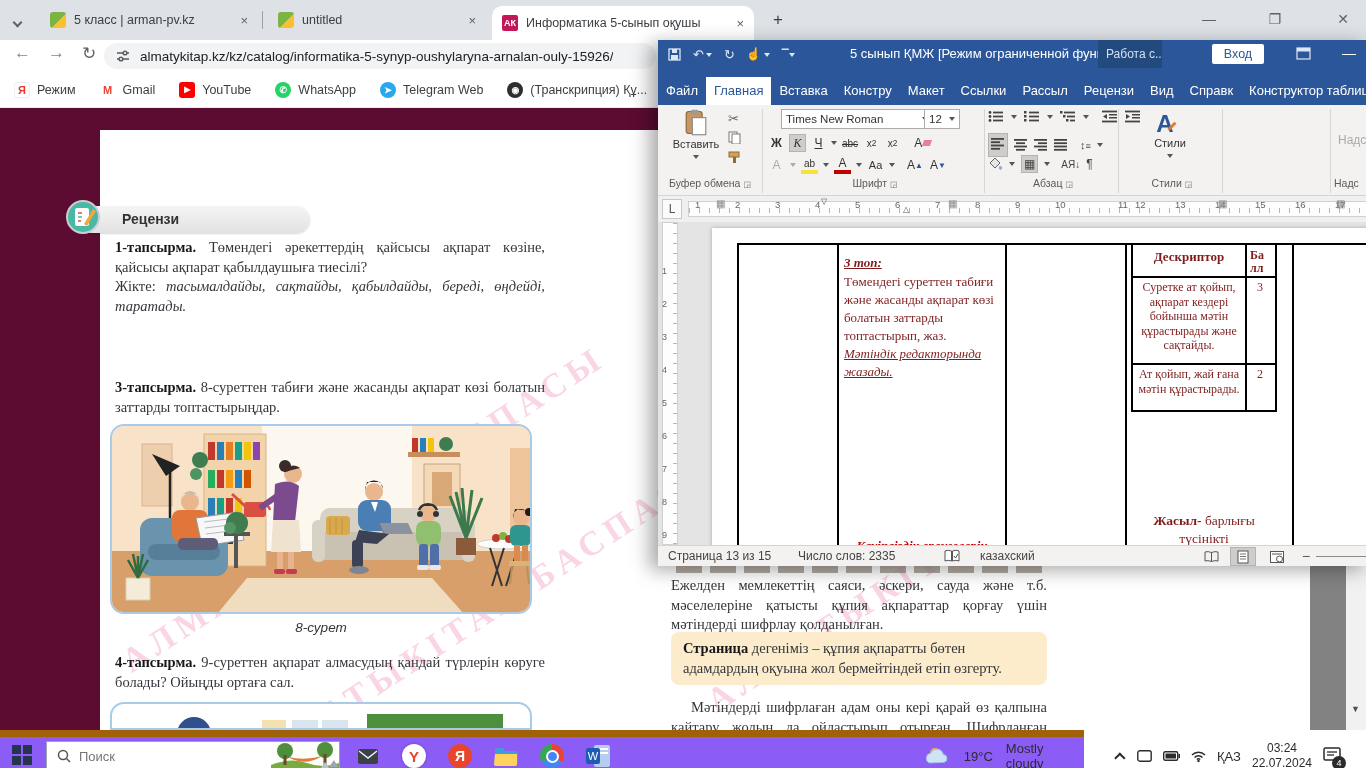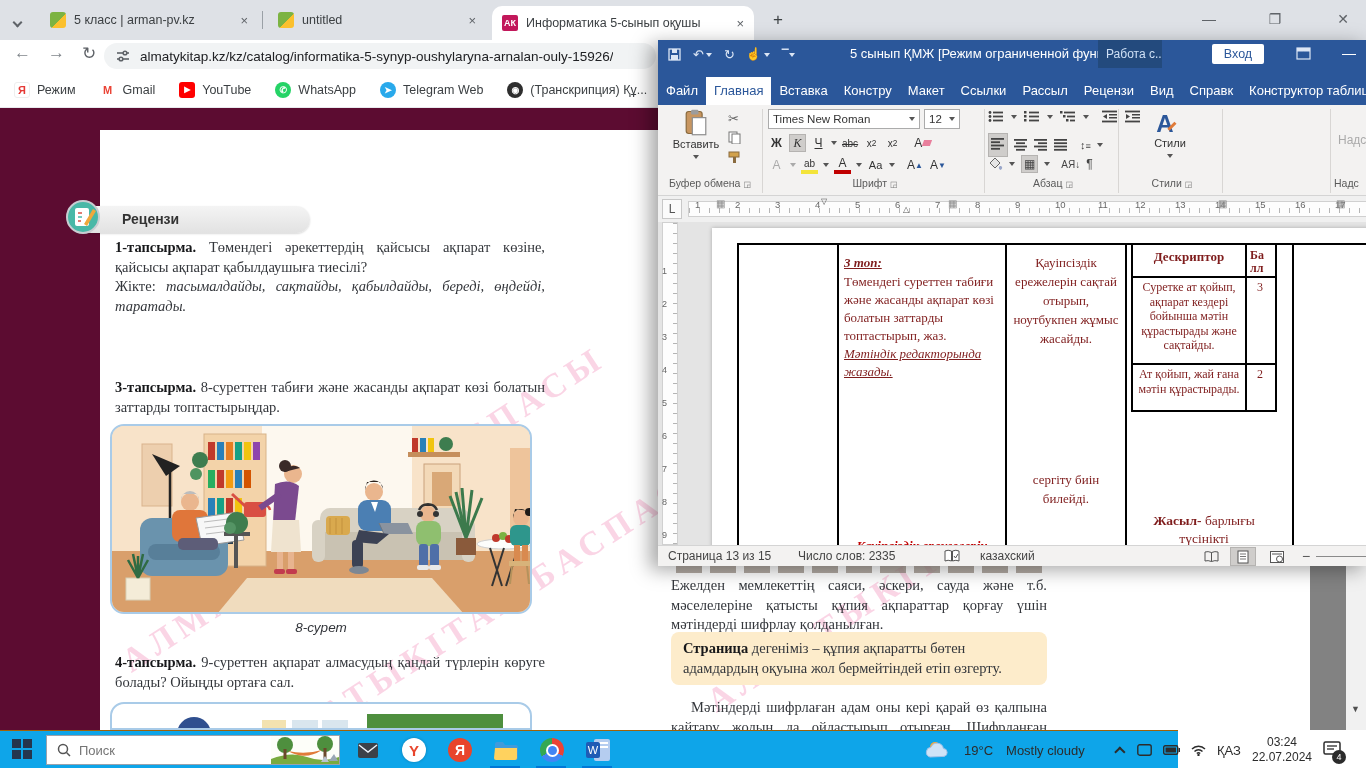--- a/index.html
+++ b/index.html
@@ -79,21 +79,21 @@
 .vruler{position:absolute;left:4px;top:0;width:16px;height:323px;background:#fdfdfd;border:1px solid #d0d0d0;background-image:repeating-linear-gradient(0deg,#b5b5b5 0 1px,transparent 1px 10px);background-size:5px 100%;background-repeat:no-repeat;background-position:10px 0}
 .vnum{position:absolute;left:4px;font-size:9px;color:#666}
 .wpage{position:absolute;left:54px;top:6px;width:1400px;height:500px;background:#fff;box-shadow:0 0 4px rgba(0,0,0,.25)}
 .tl{position:absolute;background:#000}
 .dcell{position:absolute;font-family:"Liberation Serif",serif;color:#7f1d1d}
 .wstatus{position:absolute;left:0;top:505px;width:100%;height:21px;background:#f3f2f1;border-top:1px solid #d4d4d4;font-size:12px;color:#444}
 .sitem{position:absolute;top:0;line-height:20px;white-space:nowrap}
 .viewic{position:absolute;top:1px;width:26px;height:19px;display:flex;align-items:center;justify-content:center}
 
 
-.taskbar{position:absolute;left:0;top:730px;width:1178px;height:38px;background:#0ea5e9;border-top:1px solid #a16207}
+.taskbar{position:absolute;left:0;top:730px;width:1084px;height:38px;background:#8b5cf6;border-top:7px solid #a16207}
 .startbtn{position:absolute;left:12px;top:8px;width:22px;height:22px}
 .sq{position:absolute;width:9px;height:9px;background:#25354d}
 .searchbox{position:absolute;left:46px;top:4px;width:294px;height:30px;background:#fff;border:1px solid #9aa2ad;display:flex;align-items:center;overflow:hidden}
 .searchbox input{border:none;outline:none;font-size:13px;color:#444;width:170px;font-family:"Liberation Sans",sans-serif}
 .mag{margin:0 8px 0 10px;flex:0 0 14px}
 .tbicon{position:absolute;top:6px;width:36px;height:26px;display:flex;align-items:center;justify-content:center}
 .runline{position:absolute;top:35px;height:3px;background:#0078d7}
 .trayright{position:absolute;top:0;height:38px;display:flex;align-items:center;gap:13px;color:#2c2c2c;font-size:13px}
 .timebox{text-align:center;font-size:12px;line-height:15px;color:#2c2c2c}
 .badge{position:absolute;right:-5px;bottom:-4px;width:14px;height:14px;border-radius:50%;background:#2b2b2b;color:#fff;font-size:9px;text-align:center;line-height:14px}
@@ -410,21 +410,21 @@
             <rect x="4" y="3" width="8" height="10" fill="#fff" stroke="#777"></rect>
           </svg>
         <svg class="abs" style="left:64px;top:42px" width="13" height="13" viewBox="0 0 13 13">
             <rect x="1" y="1" width="10" height="5" fill="#d2a24c" stroke="#8a6b3f"></rect>
             <rect x="5" y="6" width="3" height="6" fill="#8a6b3f"></rect>
           </svg>
       </div>
       <div class="vsep" style="left:104px"></div>
 
       <div class="grp" style="left:108px;width:214px">
-        <div class="fontbox" style="left:2px;top:0;width:152px">
+        <div class="fontbox" style="left:15px;top:0;width:152px">
             <span>Times New Roman</span>
             <span class="dar"></span>
           </div>
         <div class="fontbox" style="left:158px;top:0;width:36px">
             <span>12</span>
             <span class="dar"></span>
           </div>
         <div class="abs" style="left:2px;top:25px;display:flex;gap:4px;align-items:center">
           <span class="fbtn" style="font-weight:bold">Ж</span>
           <span class="fbtn pressed" style="font-style:italic;font-family:'Liberation Serif',serif">К</span>
@@ -604,21 +604,21 @@
           <span class="rnum" style="left: 37px;">1</span>
           <span class="rnum" style="left: 77px;">2</span>
           <span class="rnum" style="left: 117px;">3</span>
           <span class="rnum" style="left: 157px;">4</span>
           <span class="rnum" style="left: 197px;">5</span>
           <span class="rnum" style="left: 237px;">6</span>
           <span class="rnum" style="left: 277px;">7</span>
           <span class="rnum" style="left: 317px;">8</span>
           <span class="rnum" style="left: 357px;">9</span>
           <span class="rnum" style="left: 397px;">10</span>
-          <span class="rnum" style="left: 440px;">11</span>
+          <span class="rnum" style="left: 460px;">11</span>
           <span class="rnum" style="left: 477px;">12</span>
           <span class="rnum" style="left: 517px;">13</span>
           <span class="rnum" style="left: 557px;">14</span>
           <span class="rnum" style="left: 597px;">15</span>
           <span class="rnum" style="left: 637px;">16</span>
           <span class="rnum" style="left: 677px;">17</span>
         </div>
       <span class="rglyph" style="left:58px">▦</span>
       <span class="rglyph" style="left:290px">▦</span>
       <span class="rglyph" style="left:560px">▦</span>
@@ -658,22 +658,20 @@
         <div class="dcell" style="left:2px;top:35px;width:108px;text-align:center;font-size:12px;line-height:14.5px">Суретке ат қойып, ақпарат кездері бойынша мәтін құрастырады және сақтайды.</div>
         <div class="dcell" style="left:114px;top:35px;width:26px;text-align:center;font-size:12px">3</div>
         <div class="dcell" style="left:2px;top:122px;width:108px;text-align:center;font-size:12px;line-height:14.5px">Ат қойып, жай ғана мәтін құрастырады.</div>
         <div class="dcell" style="left:114px;top:122px;width:26px;text-align:center;font-size:12px">2</div>
       </div>
 
       <div class="dcell" style="left:186px;top:33px;width:156px;font-size:13px;font-weight:bold;font-style:italic;text-decoration:underline">3 топ:</div>
       <div class="dcell" style="left:186px;top:51px;width:156px;font-size:13px;line-height:18px">Төмендегі суреттен табиғи және жасанды ақпарат көзі болатын заттарды топтастырып, жаз.</div>
       <div class="dcell" style="left:186px;top:123px;width:156px;font-size:13px;line-height:18px;font-style:italic;text-decoration:underline">Мәтіндік редакторында жазады.</div>
       <div class="dcell" style="left:186px;top:316px;width:156px;font-size:13px;font-weight:bold;font-style:italic;text-decoration:underline;color:#c00000;text-align:center">Қауіпсіздік ережелерін</div>
-      <div class="dcell" style="left:352px;top:31px;width:112px;font-size:13px;line-height:19px;text-align:center">Қауіпсіздік ережелерін сақтай отырып, ноутбукпен жұмыс жасайды.</div>
-      <div class="dcell" style="left:352px;top:248px;width:112px;font-size:13px;line-height:19px;text-align:center">сергіту биін билейді.</div>
       <div class="dcell" style="left:472px;top:290px;width:148px;font-size:13.5px;line-height:18px;text-align:center">
         <b>Жасыл-</b><span> барлығы түсінікті</span>
       </div>
     </div>
 
     <div class="wstatus">
       <span class="sitem" style="left:10px">Страница 13 из 15</span>
       <span class="sitem" style="left:140px">Число слов: 2335</span>
       <svg class="abs" style="left:286px;top:3px" width="16" height="14" viewBox="0 0 16 14">
           <path d="M1,2 Q4,0.5 7.5,2 L7.5,12 Q4,10.5 1,12 Z" fill="#fff" stroke="#555"></path>

